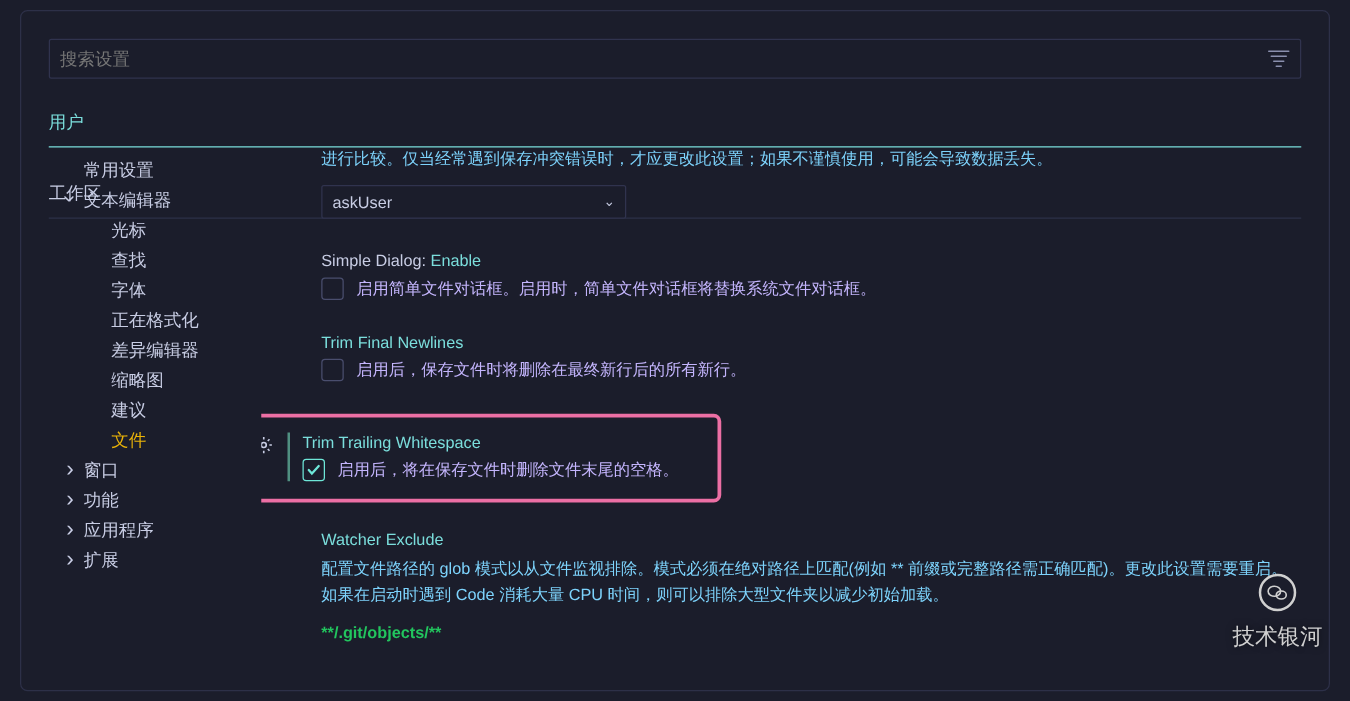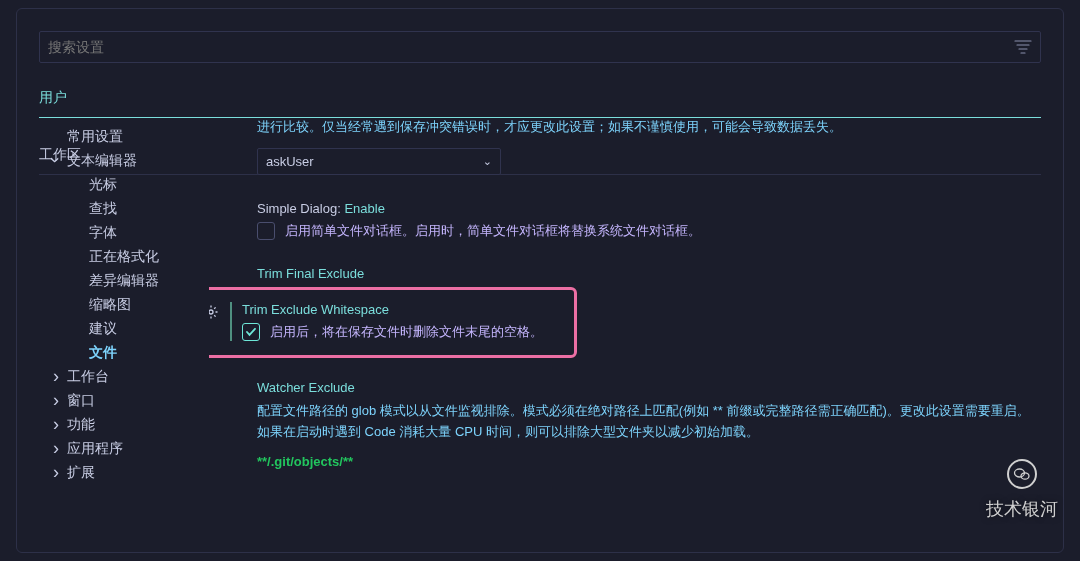--- a/index.html
+++ b/index.html
@@ -84,21 +84,21 @@
 }
 .tree-item {
   display: flex;
   align-items: center;
   height: 24px;
   font-size: 14px;
   color: #c8cde4;
   cursor: pointer;
   white-space: nowrap;
 }
-.tree-item.active { color: #7dd3fc; font-weight: 700; }
+.tree-item.active { color: #eab308; font-weight: 400; }
 .indent-0 { padding-left: 28px; }
 .indent-1 { padding-left: 50px; }
 .chev {
   width: 14px;
   display: inline-flex;
   justify-content: center;
   margin-left: -18px;
   margin-right: 4px;
   font-size: 11px;
   color: #c8cde4;
@@ -248,26 +248,20 @@
       <div class="tree-item indent-1">字体</div>
       <div class="tree-item indent-1">正在格式化</div>
       <div class="tree-item indent-1">差异编辑器</div>
       <div class="tree-item indent-1">缩略图</div>
       <div class="tree-item indent-1">建议</div>
       <div class="tree-item indent-1 active">文件</div>
       <div class="tree-item indent-0">
           <span class="chev">
             <span class="chev-r"></span>
           </span>
-          <span>工作台</span>
-        </div>
-      <div class="tree-item indent-0">
-          <span class="chev">
-            <span class="chev-r"></span>
-          </span>
           <span>窗口</span>
         </div>
       <div class="tree-item indent-0">
           <span class="chev">
             <span class="chev-r"></span>
           </span>
           <span>功能</span>
         </div>
       <div class="tree-item indent-0">
           <span class="chev">
@@ -293,34 +287,40 @@
         </div>
 
         <div class="setting-title"><span class="grey">Simple Dialog: </span><span>Enable</span></div>
         <div class="check-row">
           <div class="checkbox">
             
           </div>
           <span class="check-label">启用简单文件对话框。启用时，简单文件对话框将替换系统文件对话框。</span>
         </div>
 
-        <div class="setting-title">Trim Final Exclude</div>
+        <div class="setting-title">Trim Final Newlines</div>
+        <div class="check-row">
+          <div class="checkbox">
+            
+          </div>
+          <span class="check-label">启用后，保存文件时将删除在最终新行后的所有新行。</span>
+        </div>
       </div>
 
       <div class="highlight-box" style="width:390px;">
         <div class="highlight-inner">
           <div class="gear-col">
             <svg width="16" height="16" viewBox="0 0 16 16">
                 <circle cx="8" cy="8" r="2" fill="none" stroke="#c8cde4" stroke-width="1.3"></circle>
                 <path d="M8 1.5v2 M8 12.5v2 M1.5 8h2 M12.5 8h2 M3.4 3.4l1.4 1.4 M11.2 11.2l1.4 1.4 M12.6 3.4l-1.4 1.4 M4.8 11.2l-1.4 1.4" stroke="#c8cde4" stroke-width="1.3"></path>
               </svg>
           </div>
           <div class="gut"></div>
           <div class="highlight-content">
-            <div class="setting-title" style="margin-bottom:6px;">Trim Exclude Whitespace</div>
+            <div class="setting-title" style="margin-bottom:6px;">Trim Trailing Whitespace</div>
             <div class="check-row tight">
               <div class="checkbox checked">
                 <svg width="12" height="12" viewBox="0 0 12 12">
                     <path d="M2 6 l2.5 2.8 L10 2.8" stroke="#6ee7d8" stroke-width="1.8" fill="none" stroke-linecap="round"></path>
                   </svg>
               </div>
               <span class="check-label">启用后，将在保存文件时删除文件末尾的空格。</span>
             </div>
           </div>
         </div>

